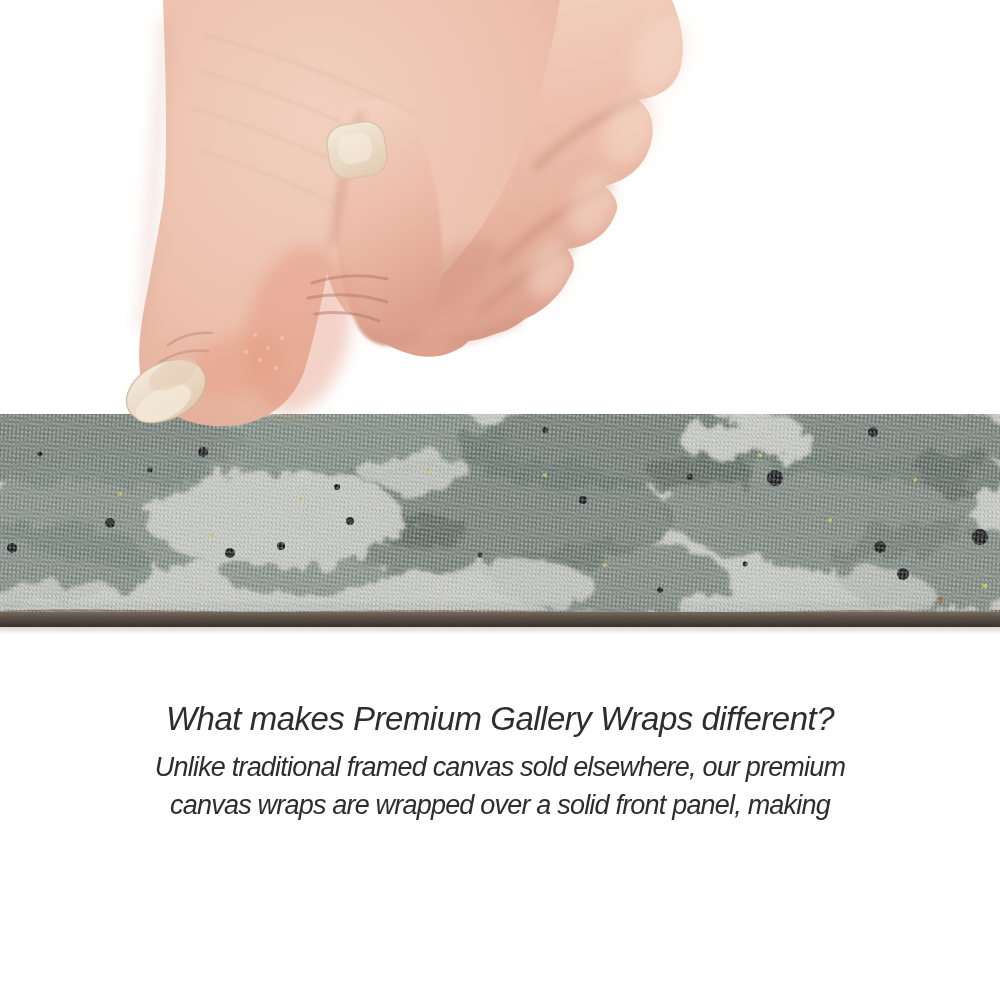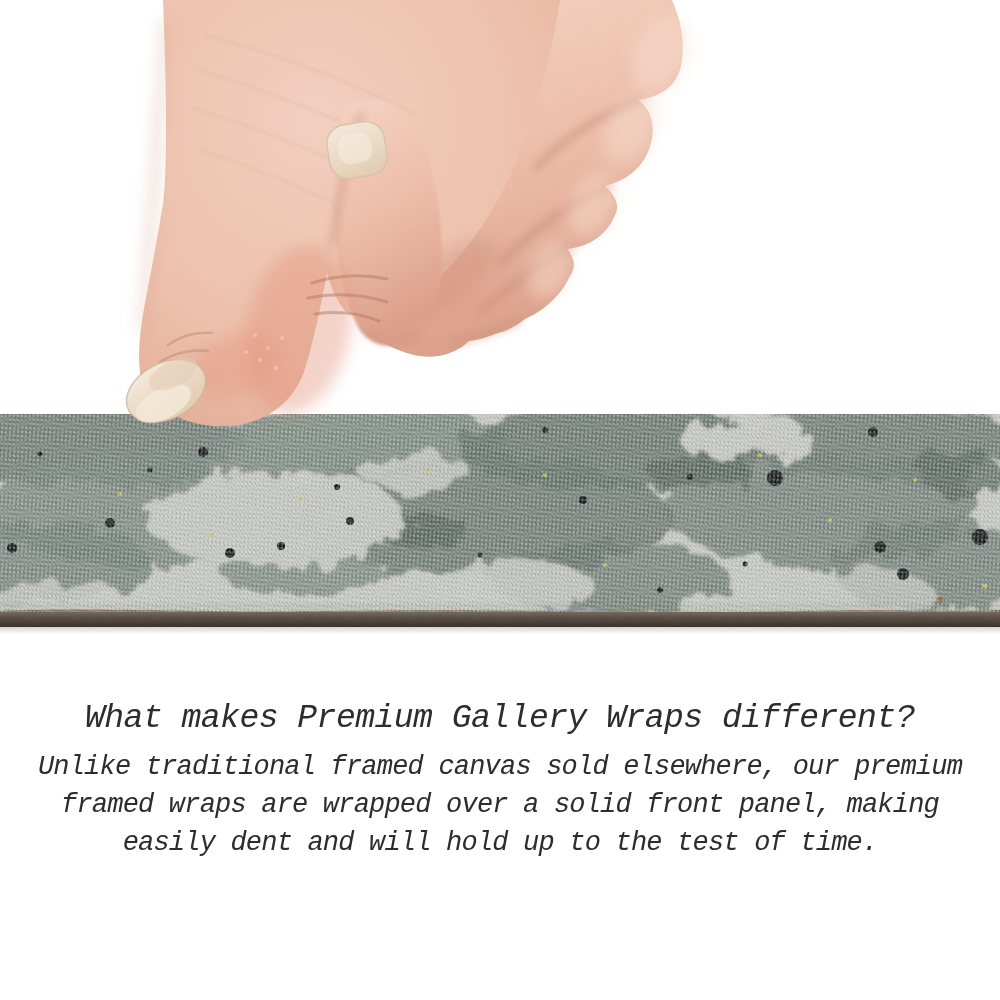--- a/index.html
+++ b/index.html
@@ -1,18 +1,18 @@
 <!DOCTYPE html>
 <html><head>
 <meta charset="utf-8">
 <style>
   html,body { margin:0; padding:0; background:#ffffff; }
   .stage {
     position:relative; width:1000px; height:1000px; overflow:hidden;
-    background:#ffffff; font-family:Liberation Mono, monospace;
+    background:#ffffff; font-family:Liberation Sans, sans-serif;
   }
   
   .canvas-strip { position:absolute; left:0; top:414px; width:1000px; height:213px; }
   .canvas-base  { position:absolute; inset:0; background:#c8c9c4; }
   .canvas-svg   { position:absolute; inset:0; }
   .weave {
     position:absolute; left:0; top:0; width:100%; height:198px; pointer-events:none;
     background-image:
       radial-gradient(rgba(255,255,255,0.22) 1px, transparent 1.7px),
       repeating-linear-gradient(100deg, rgba(255,255,255,0.10) 0 2px, transparent 2px 4px),
@@ -250,17 +250,16 @@
         <ellipse rx="42" ry="28" fill="none" stroke="#cdb79c" stroke-width="1.5" opacity="0.8"></ellipse>
         <ellipse cx="-8" cy="10" rx="30" ry="15" fill="#f5eddd" opacity="0.7"></ellipse>
         <ellipse cx="14" cy="-12" rx="26" ry="13" fill="#e3c9b2" opacity="0.5"></ellipse>
       </g>
     </g>
   </svg>
 
   <div class="copy">
     <h1>What makes Premium Gallery Wraps different?</h1>
     <div class="line">Unlike traditional framed canvas sold elsewhere, our premium</div>
-    <div class="line">framed wraps are wrapped over a solid front panel, making</div>
-    <div class="line">easily dent and will hold up to the test of time.</div>
+    <div class="line">canvas wraps are wrapped over a solid front panel, making</div>
   </div>
 
 </div>
 
 </body></html>

